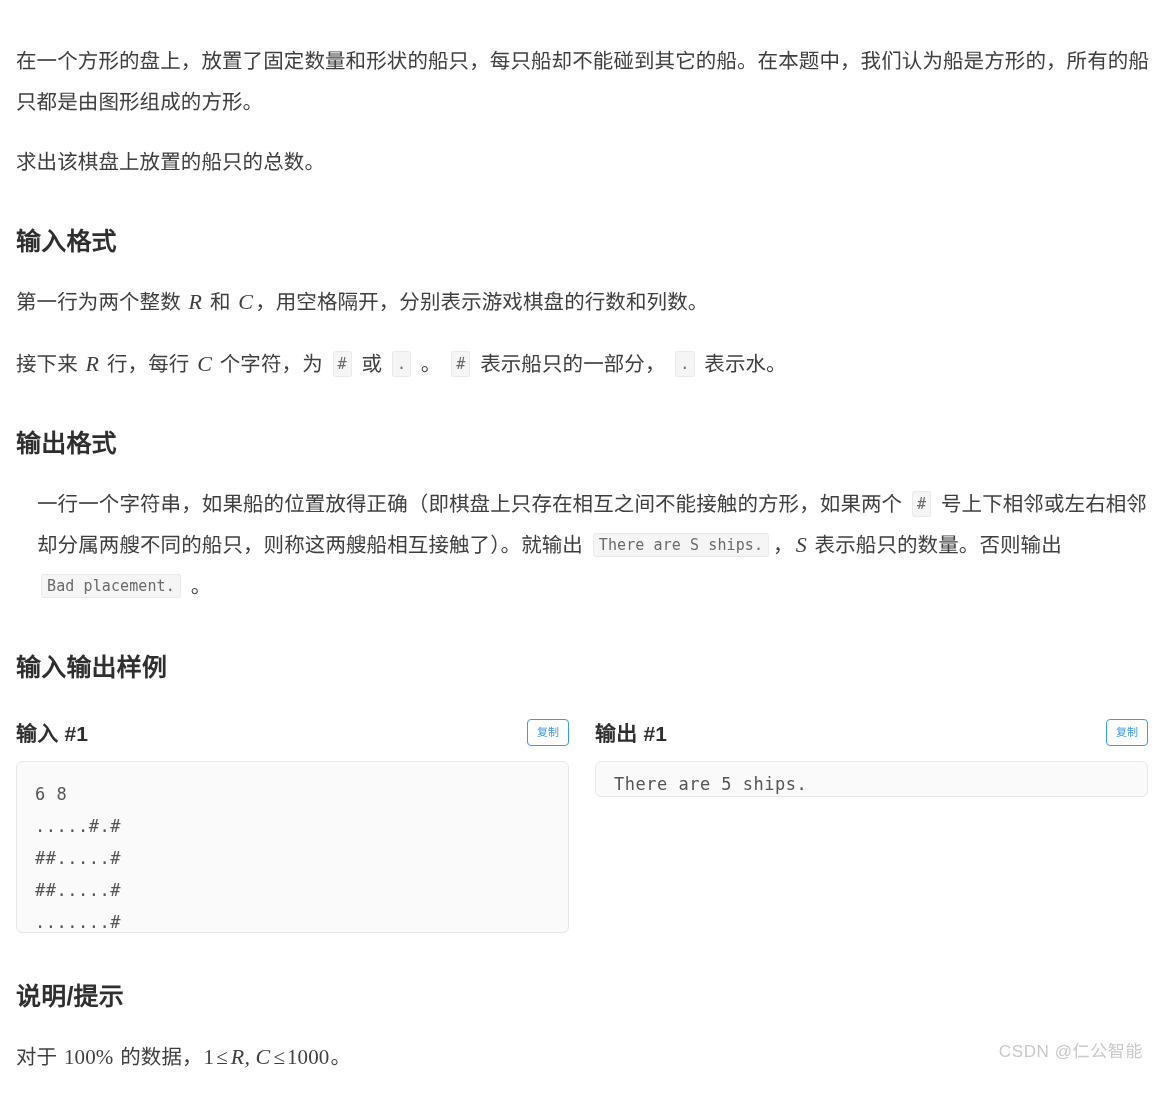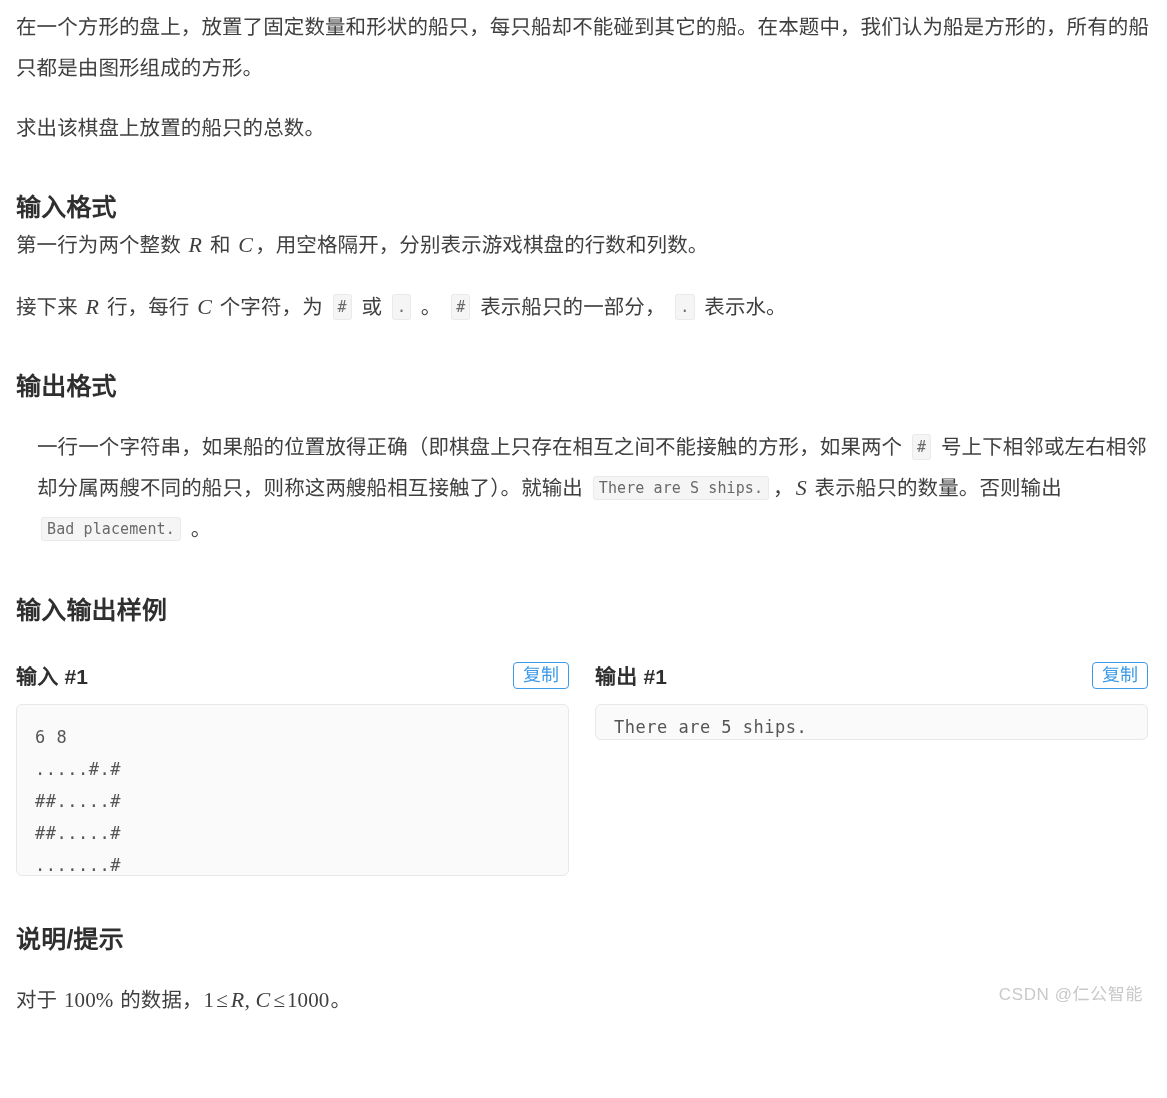--- a/index.html
+++ b/index.html
@@ -100,21 +100,21 @@
     height: 36px;
     margin-bottom: 11px;
   }
   .sample-title {
     font-size: 21px;
     font-weight: 700;
     color: #2f2f2f;
     letter-spacing: 0.2px;
   }
   .copy-btn {
-    font-size: 18px;
+    font-size: 11px;
     color: #3c9ae8;
     background: #ffffff;
     border: 1px solid #3c9ae8;
     border-radius: 4px;
     padding: 3px 9px;
     line-height: 19px;
     cursor: pointer;
     font-family: "Liberation Sans", sans-serif;
   }
   pre.codeblock {
@@ -145,29 +145,29 @@
     letter-spacing: 0.6px;
     font-family: "Liberation Sans", sans-serif;
     white-space: nowrap;
   }
 </style>
 </head>
 <body>
 
 <div class="page">
 
-  <div class="pad" style="padding-top:6px;">
+  <div class="pad" style="padding-top:6px;margin-top:34px;">
     <p class="para p-block" style="margin-bottom:19px;">在一个方形的盘上，放置了固定数量和形状的船只，每只船却不能碰到其它的船。在本题中，我们认为船是方形的，所有的船只都是由图形组成的方形。</p>
     <p class="para" style="margin-bottom:0;">求出该棋盘上放置的船只的总数。</p>
   </div>
 
   <div class="pad" style="margin-top:42px;">
     <h2 class="heading">输入格式</h2>
 
-    <p class="para" style=""><span>第一行为两个整数 </span><span class="math">R</span><span> 和 </span><span class="math">C</span><span>，用空格隔开，分别表示游戏棋盘的行数和列数。</span></p>
+    <p class="para" style="margin-top:23px;"><span>第一行为两个整数 </span><span class="math">R</span><span> 和 </span><span class="math">C</span><span>，用空格隔开，分别表示游戏棋盘的行数和列数。</span></p>
 
     <p class="para" style="margin-top:21px;"><span>接下来 </span><span class="math">R</span><span> 行，每行 </span><span class="math">C</span><span> 个字符，为 </span><code class="chip tiny">#</code><span> 或 </span><code class="chip tiny">.</code><span> 。 </span><code class="chip tiny">#</code><span> 表示船只的一部分， </span><code class="chip tiny">.</code><span> 表示水。</span></p>
   </div>
 
   <div class="pad" style="margin-top:42px;">
     <h2 class="heading">输出格式</h2>
 
     <p class="para" style="margin-top:23px;margin-left:21px;"><span>一行一个字符串，如果船的位置放得正确（即棋盘上只存在相互之间不能接触的方形，如果两个 </span><code class="chip tiny">#</code><span> 号上下相邻或左右相邻却分属两艘不同的船只，则称这两艘船相互接触了）。就输出 </span><code class="chip">There are S ships.</code><span>，</span><span class="math">S</span><span> 表示船只的数量。否则输出 </span><code class="chip">Bad placement.</code><span> 。</span></p>
   </div>
 

